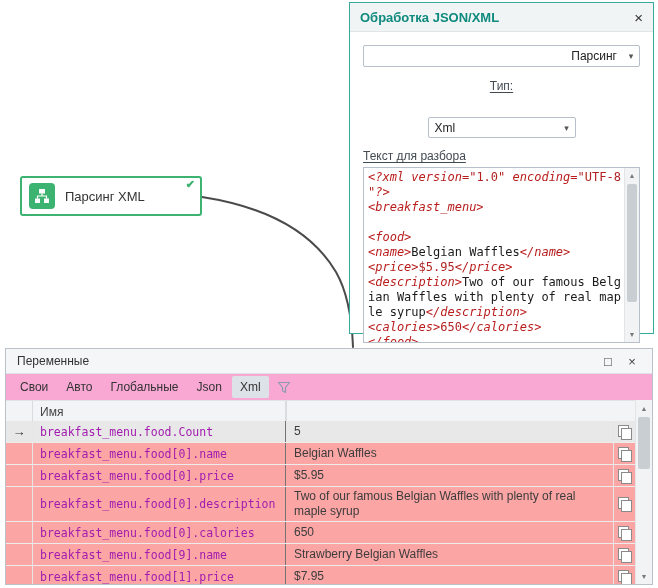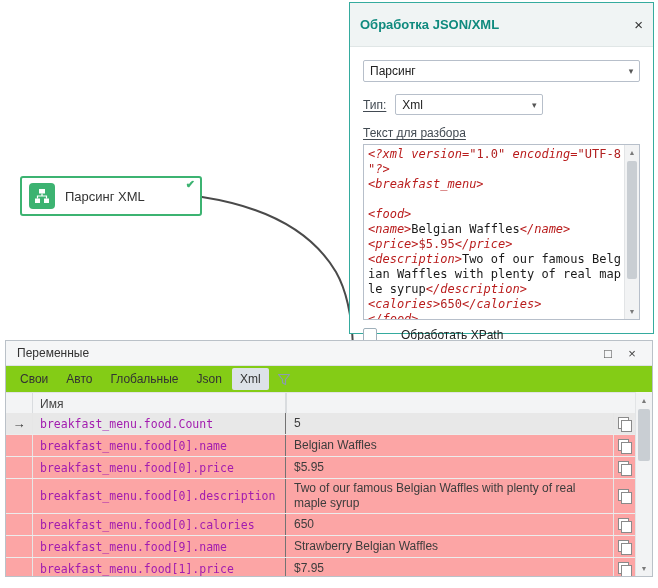--- a/index.html
+++ b/index.html
@@ -14,32 +14,32 @@
           border:2px solid #3cb371; border-radius:3px; background:#fff;
           display:flex; align-items:center; padding-left:7px; gap:10px; }
   .node-icon { width:26px; height:26px; background:#3cb371; border-radius:4px;
                display:flex; align-items:center; justify-content:center; flex:none; }
   .node-label { font-size:13px; color:#333; }
   .node-check { position:absolute; top:0; right:5px; color:#3cb371; font-size:11px; font-weight:bold; }
 
   
   .dialog { position:absolute; left:349px; top:2px; width:305px; height:332px;
             border:1px solid #35ab9e; background:#fff; }
-  .dlg-header { height:44px; background:#f0f4f4; border-bottom:1px solid #e0e6e6;
+  .dlg-header { height:29px; background:#f0f4f4; border-bottom:1px solid #e0e6e6;
                 display:flex; align-items:center; padding:0 10px; }
   .dlg-title { font-weight:bold; font-size:13px; color:#0f8a7e; flex:1; }
   .dlg-close { font-size:15px; color:#333; cursor:pointer; line-height:1; }
   .dlg-body { padding:10px 13px 0; }
   .combo { height:22px; border:1px solid #b7bfca; border-radius:2px; background:#fff;
            display:flex; align-items:center; }
   .combo-op { width:100%; margin-top:3px; }
   .combo-val { flex:1; font-size:12px; color:#222; padding:0 6px; white-space:nowrap; overflow:hidden; }
-  .combo-op .combo-val { text-align:left; }
+  .combo-op .combo-val { text-align:right; }
   .combo-arrow { width:16px; color:#555; font-size:9px; text-align:center; flex:none; }
-  .type-row { display:flex; align-items:center; margin-top:12px; gap:9px; }
+  .type-row { display:flex; align-items:center; margin-top:12px; gap:24px;flex-direction:column; }
   .lbl-link { font-size:12px; color:#424a52; text-decoration:underline; text-underline-offset:2px; }
   .combo-type { width:148px; height:21px; }
   .parse-lbl { margin-top:11px; }
   .xml-box { margin-top:4px; height:176px; border:1px solid #b7bfca; position:relative;
              overflow:hidden; background:#fff; }
   .xml-lines { position:absolute; left:4px; top:2px; right:17px;
                font-family:"DejaVu Sans Mono", monospace; font-size:12px; line-height:15px;
                white-space:pre; }
   .xline { min-height:15px; }
   .x-t { color:#b91c1c;font-style:italic; }
@@ -52,27 +52,27 @@
             display:flex; align-items:center; justify-content:center; }
   .sb-btn.up { top:0; } .sb-btn.down { bottom:0; }
   .sb-thumb { position:absolute; left:2px; right:2px; background:#c9ced3; border-radius:2px; }
   .sb-xml .sb-thumb { top:16px; height:118px; }
 
   .chk-row { display:flex; align-items:center; gap:24px; margin-top:8px; }
   .chk-box { width:14px; height:14px; border:1px solid #9fb0ba; background:#fff; border-radius:2px; flex:none; }
   .chk-lbl { font-size:12px; color:#222; }
 
   
-  .vars { position:absolute; left:5px; top:340px; width:648px; height:237px;
+  .vars { position:absolute; left:5px; top:348px; width:648px; height:237px;
           border:1px solid #bac1c8; background:#fff; overflow:hidden; }
   .vars-titlebar { height:25px; background:#f5f6f7; border-bottom:1px solid #dee2e6;
                    display:flex; align-items:center; padding:0 8px; }
   .vars-title { flex:1; font-size:12px; color:#333; padding-left:3px; }
   .win-btn { width:24px; text-align:center; font-size:13px; color:#444; cursor:pointer; }
-  .vars-tabs { height:26px; display:flex; align-items:center; padding:0 6px; background:#84cc16; }
+  .vars-tabs { height:26px; display:flex; align-items:center; padding:0 6px; background:#f9a8d4; }
   #tabs-slot { display:flex; align-items:center; }
   .tab { font-size:12px; color:#333; padding:4px 8px; border-radius:2px; margin-right:2px; white-space:nowrap; }
   .tab.active { background:#dde2e8; }
   .filter { margin-left:6px; display:flex; align-items:center; }
 
   .vars-grid { position:relative; height:184px; }
   .grid-header { display:grid; grid-template-columns:27px 253px 1fr 22px; height:24px;
                  background:#f3f4f5; border-top:1px solid #e0e3e6; border-bottom:1px solid #d9dcdf;
                  margin-right:17px; }
   .grid-header .cell { font-size:12px; color:#444; display:flex; align-items:center; padding-left:7px; }

